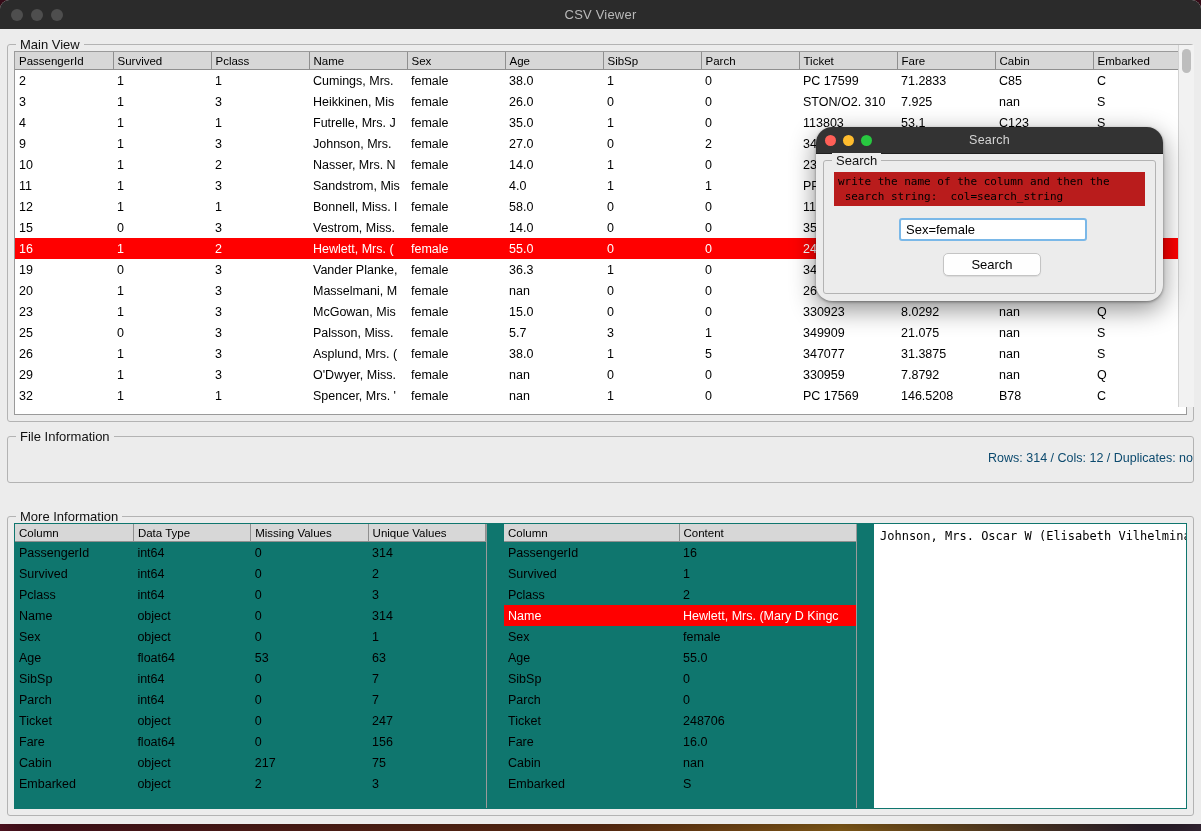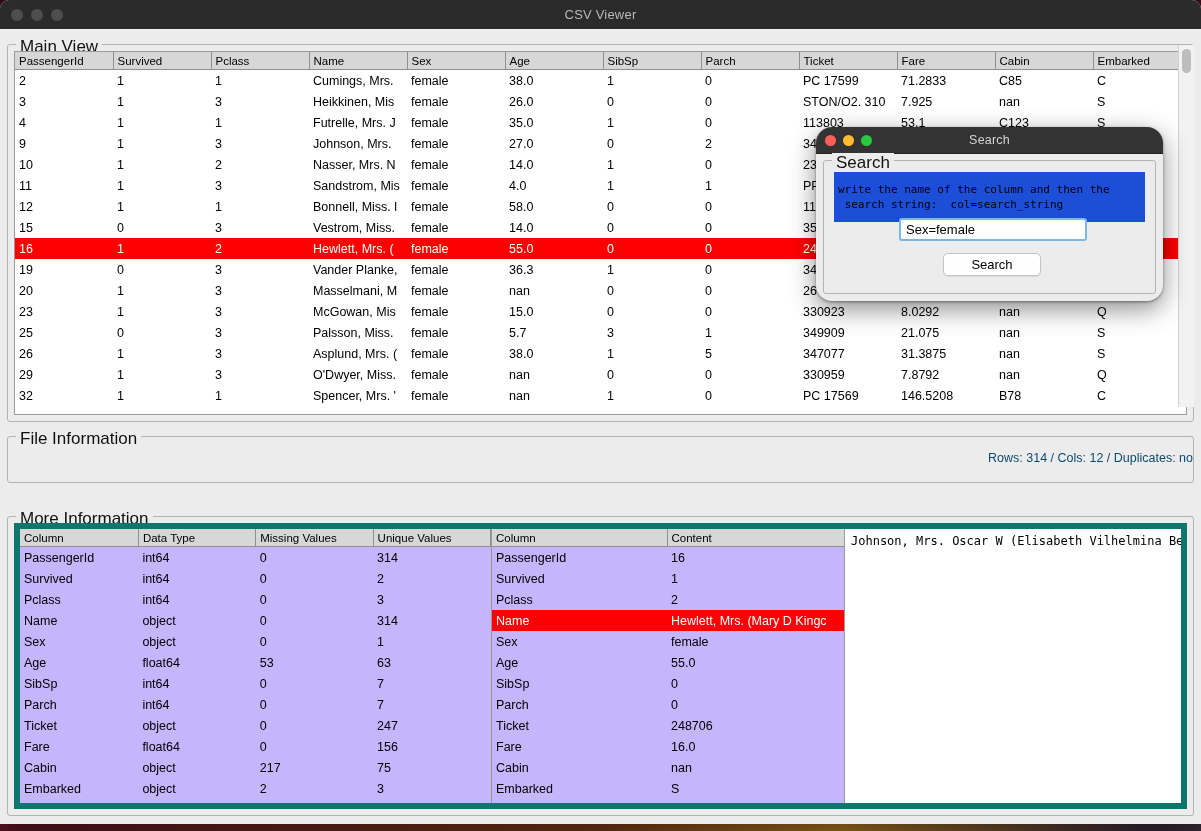--- a/index.html
+++ b/index.html
@@ -50,21 +50,21 @@
   .group{
     position:relative;
     border:1px solid #b3b3b3;
     border-radius:3px;
     background:#ececec;
     box-sizing:border-box;
   }
   .group > .group-title{
     position:absolute;top:-8px;left:8px;
     background:#ececec;padding:0 4px;
-    font-size:17px;color:#111;
+    font-size:13px;color:#111;
     white-space:nowrap;
   }
 
   #main-view-group{height:378px;margin-top:9px;}
   #file-info-group{height:47px;margin-top:14px;}
   #more-info-group{position:absolute;left:7px;right:7px;top:487px;bottom:8px;}
 
   
   .tablewrap{
     position:absolute;left:6px;right:6px;top:6px;bottom:6px;
@@ -111,22 +111,23 @@
   
   .fileinfo-text{
     position:absolute;left:0;right:0;top:14px;
     text-align:right;font-size:12.5px;color:#0c4a6e;
   }
 
   
   .panes{
     position:absolute;left:6px;right:6px;top:6px;bottom:6px;
     display:flex;
-    background:#c4b5fd;border:6px solid #0f766e;
+    background:#0f766e;border:1px solid #0f766e;
     overflow:hidden;
+    gap:17px;
   }
   .pane{overflow:hidden;position:relative;}
   .pane.p1{width:471px;border-right:1px solid #9a9a9a;flex:none;}
   .pane.p2{width:352px;border-right:1px solid #9a9a9a;flex:none;}
   .pane.p3{flex:1 1 auto;background:#fff;}
   .pane.p3 .mono{
     font-family:"DejaVu Sans Mono","Liberation Mono",monospace;
     font-size:12px;padding:5px 0 0 6px;white-space:pre;color:#000;
   }
 
@@ -142,24 +143,24 @@
   .dialog .lights{gap:7px;padding-left:9px;}
   .dialog .light{width:11px;height:11px;}
   .dialog .light.red{background:#ff5f57;}
   .dialog .light.yellow{background:#febc2e;}
   .dialog .light.green{background:#28c840;}
   .dialog .title{font-size:12.5px;color:#d4d4d4;}
   .dialog-body{position:absolute;top:26px;left:0;right:0;bottom:0;padding:7px;box-sizing:border-box;}
   #search-group{height:100%;border:1px solid #b3b3b3;border-radius:3px;}
   .hint{
     position:absolute;left:10px;right:10px;top:11px;
-    background:#1d4ed8;
+    background:#b91c1c;
     font-family:"DejaVu Sans Mono","Liberation Mono",monospace;
     font-size:11px;line-height:15px;color:#000;
-    padding:10px 4px;box-sizing:border-box;white-space:pre-wrap;
+    padding:2px 4px;box-sizing:border-box;white-space:pre-wrap;
   }
   .search-input{
     position:absolute;left:75px;top:57px;width:188px;height:23px;
     background:#fff;border:2px solid #7ab8e8;border-radius:3px;
     box-sizing:border-box;
     font-size:13px;color:#000;
     padding:2px 5px;outline:none;
     font-family:"Liberation Sans", sans-serif;
   }
   .search-btn{

